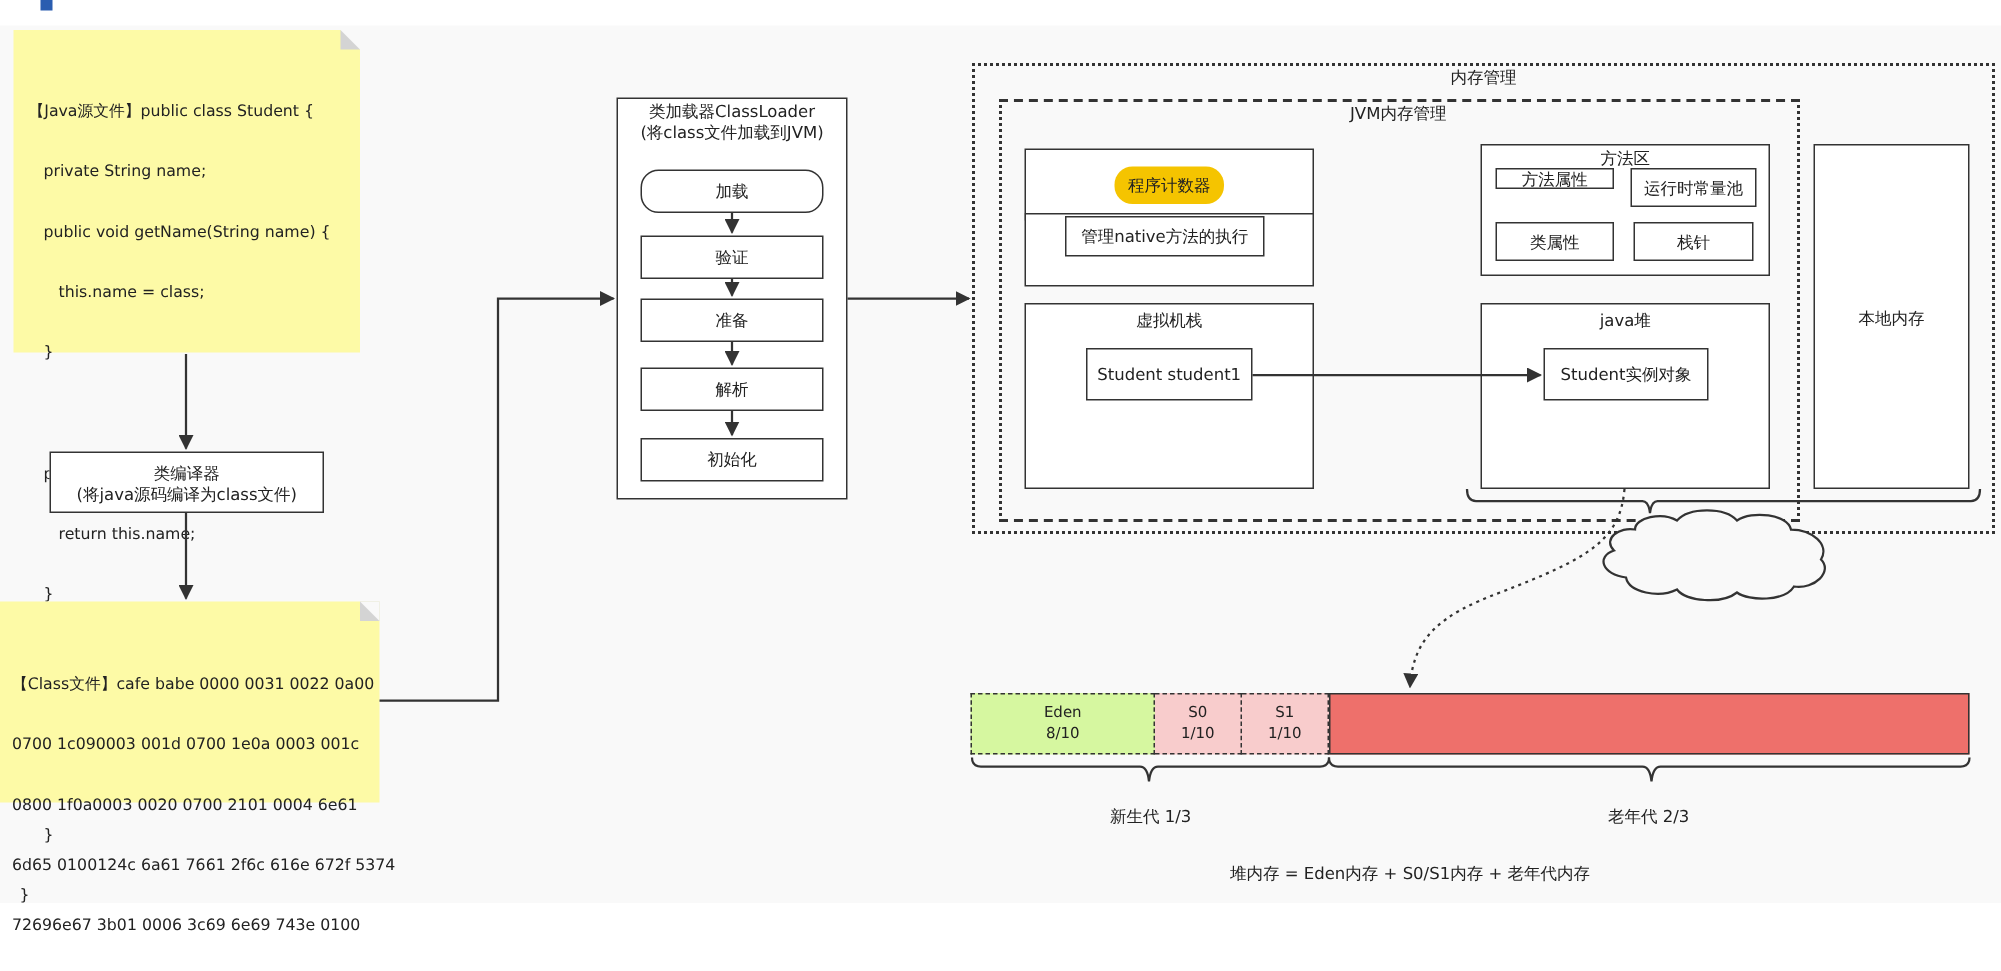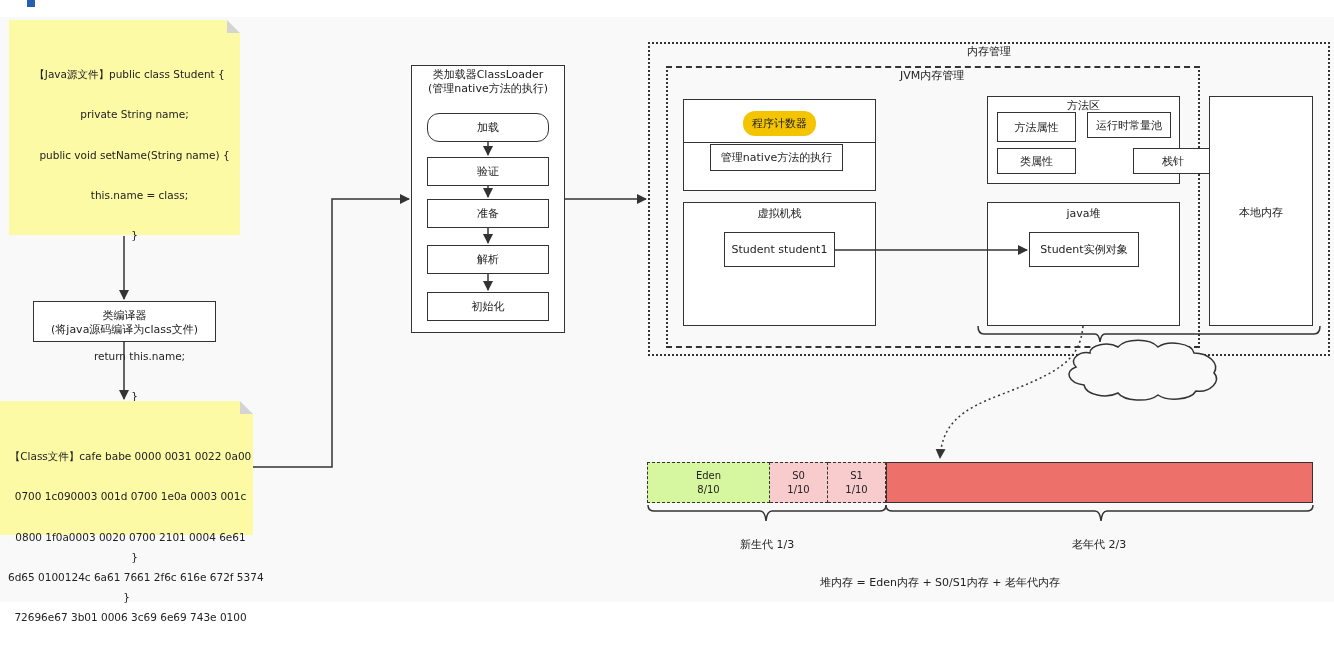--- a/index.html
+++ b/index.html
@@ -1,21 +1,21 @@
 <!DOCTYPE html>
 <html><head>
 <meta charset="utf-8">
 <style>
   html, body { margin:0; padding:0; background:#ffffff; }
   body { width:1334px; height:647px; position:relative; overflow:hidden;
          font-family:"DejaVu Sans", "Liberation Sans", sans-serif; color:#222; }
   .canvas { position:absolute; left:0; top:17px; width:1334px; height:585px; background:#f9f9f9; }
   .topmark { position:absolute; left:27px; top:0; width:8px; height:7px; background:#2a5db0; }
   .abs { position:absolute; box-sizing:border-box; }
-  .note { background:#fdfaa6; font-size:10.5px; line-height:13.4px; color:#222; white-space:pre;text-align:center; }
+  .note { background:#fdfaa6; font-size:10.5px; line-height:13.4px; color:#222; white-space:pre; }
   .note .fold { position:absolute; right:0; top:0; width:0; height:0;
                 border-style:solid; border-width:0 13px 13px 0;
                 border-color:transparent #f9f9f9 #d4d4d4 transparent; }
   .box { border:1.5px solid #333; background:#fff; font-size:11px; text-align:center; }
   .box.center { display:flex; align-items:center; justify-content:center; }
   .box .title { position:absolute; left:0; right:0; text-align:center; }
   .dotted { border:2px dotted #333; background:transparent; }
   .label { position:absolute; font-size:11px; white-space:nowrap; }
   .pill { background:#f5c400; border-radius:12px; padding:5px 9px; font-size:11px; }
   .seg { position:absolute; top:462px; height:41px; box-sizing:border-box; font-size:10px;
@@ -25,21 +25,21 @@
 </head>
 <body>
 
 <div class="topmark"></div>
 <div class="canvas"></div>
 
 <div class="abs note" style="left: 9px; top: 20px; width: 231px; height: 215px; padding: 8px 0px 0px 10px; background: rgb(253, 250, 166);">
   <div class="fold"></div>
   <div>【Java源文件】public class Student {</div>
   <div>   private String name;</div>
-  <div>   public void setName(String name) {</div>
+  <div>   public void getName(String name) {</div>
   <div>      this.name = class;</div>
   <div>   }</div>
   <div style="height:13.4px"></div>
   <div>   public String getName() {</div>
   <div>      return this.name;</div>
   <div>   }</div>
   <div>   public static void main(String[] args) {</div>
   <div>      Student student1 = new Student();</div>
   <div>      student1.setName("muse");</div>
   <div>   }</div>
@@ -58,21 +58,21 @@
   <div>0800 1f0a0003 0020 0700 2101 0004 6e61</div>
   <div>6d65 0100124c 6a61 7661 2f6c 616e 672f 5374</div>
   <div>72696e67 3b01 0006 3c69 6e69 743e 0100</div>
   
   
   
 </div>
 
 <div class="abs box" style="left:411px; top:65px; width:154px; height:268px; line-height:14px; padding-top:2px;">
   <div>类加载器ClassLoader</div>
-  <div>(管理native方法的执行)</div>
+  <div>(将class文件加载到JVM)</div>
 </div>
 <div class="abs box center" style="left:427px; top:113px; width:122px; height:29px;border-radius:12px;">
     <span>加载</span>
   </div>
 <div class="abs box center" style="left:427px; top:157px; width:122px; height:29px;">
     <span>验证</span>
   </div>
 <div class="abs box center" style="left:427px; top:199px; width:122px; height:29px;">
     <span>准备</span>
   </div>
@@ -103,30 +103,30 @@
 <div class="abs box" style="left:683px; top:202px; width:193px; height:124px;">
   <div class="title" style="top:3px">虚拟机栈</div>
 </div>
 <div class="abs box center" style="left:724px; top:232px; width:111px; height:35px;">
   <span>Student student1</span>
 </div>
 
 <div class="abs box" style="left:987px; top:96px; width:193px; height:88px;">
   <div class="title" style="top:1px">方法区</div>
 </div>
-<div class="abs box center" style="left:997px; top:112px; width:79px; height:30px;">
+<div class="abs box center" style="left:997px; top:112px; width:79px; height:14px;">
     <span>方法属性</span>
   </div>
 <div class="abs box center" style="left:1087px; top:112px; width:84px; height:26px;">
     <span>运行时常量池</span>
   </div>
 <div class="abs box center" style="left:997px; top:148px; width:79px; height:26px;">
     <span>类属性</span>
   </div>
-<div class="abs box center" style="left:1089px; top:148px; width:80px; height:26px;margin-left:44px;">
+<div class="abs box center" style="left:1089px; top:148px; width:80px; height:26px;">
     <span>栈针</span>
   </div>
 
 <div class="abs box" style="left:987px; top:202px; width:193px; height:124px;">
   <div class="title" style="top:3px">java堆</div>
 </div>
 <div class="abs box center" style="left:1029px; top:232px; width:110px; height:35px;">
   <span>Student实例对象</span>
 </div>
 

